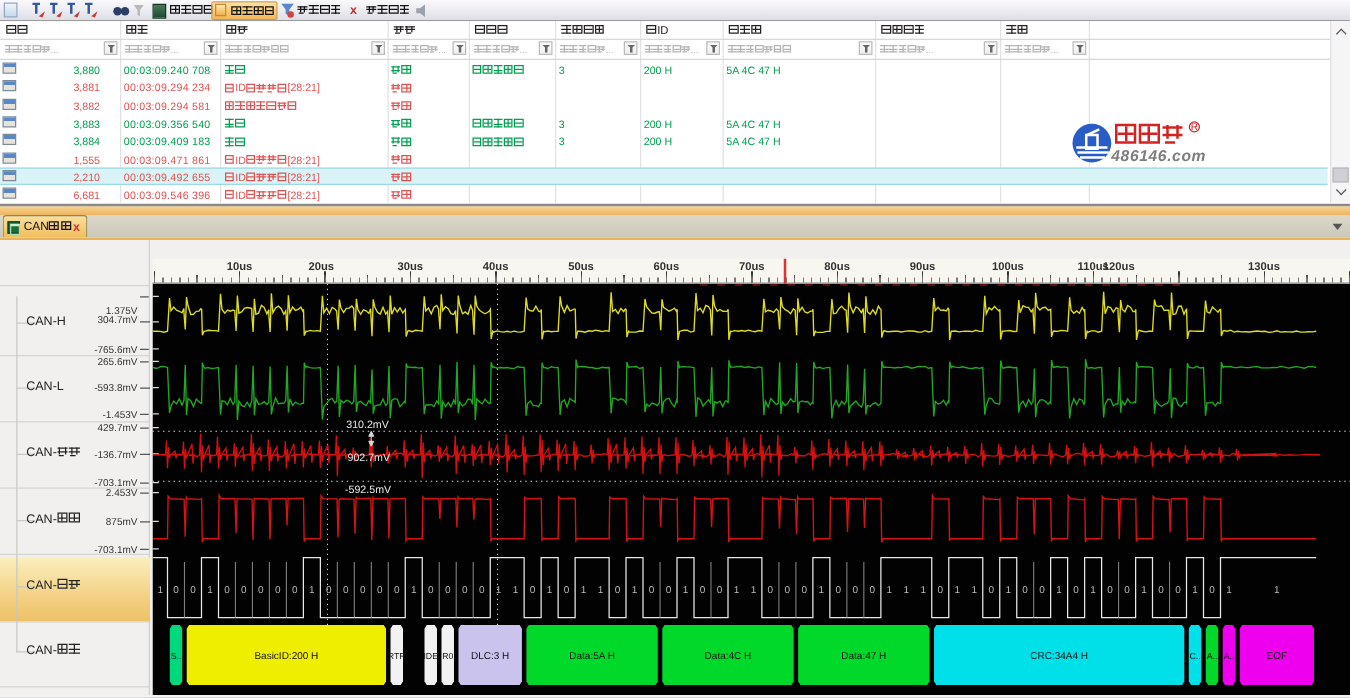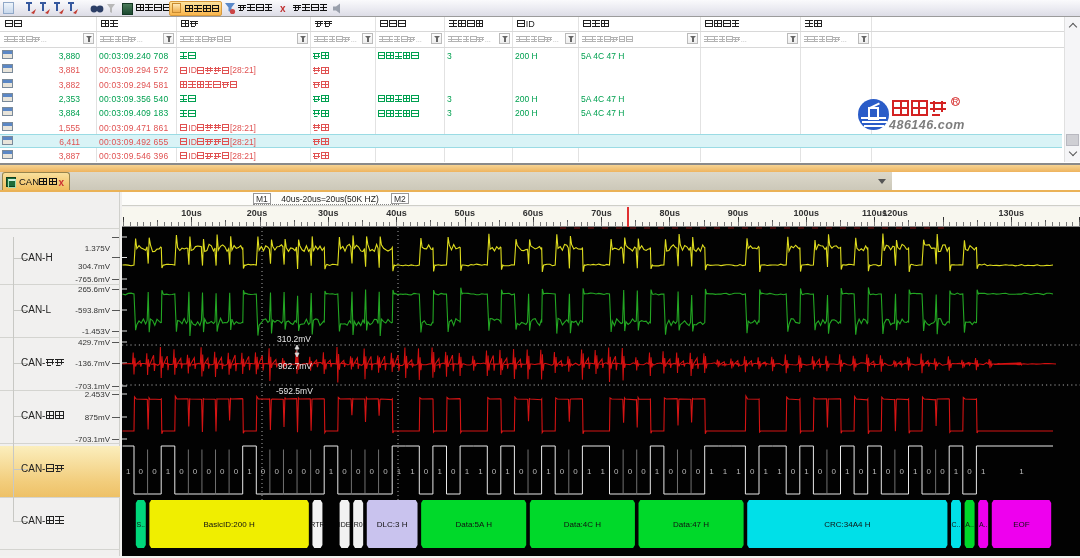--- a/index.html
+++ b/index.html
@@ -35,21 +35,21 @@
 .tg{color:#00a050}
 .tr{color:#e05252}
 
 #sb{position:absolute;left:1064px;top:17px;width:16px;height:145px;background:#f5f5f7;border-left:1px solid #e0e0e0}
 #sb .ar{position:absolute;left:5px;width:6px;height:6px}
 #sb .up{top:7px;border-left:1.5px solid #555;border-top:1.5px solid #555;transform:rotate(45deg)}
 #sb .dn{bottom:7px;border-right:1.5px solid #555;border-bottom:1.5px solid #555;transform:rotate(45deg)}
 #sb .th{position:absolute;left:1px;bottom:16px;width:13px;height:12px;background:#cfcfd4;border:1px solid #b8b8c0}
 
 #spl{position:absolute;left:0;top:163px;width:1080px;height:9px;background:linear-gradient(#f6d393,#eeb45e);border-top:2px solid #8a8a8a}
-#tabs{position:absolute;left:0;top:172px;width:892px;height:18px;background:linear-gradient(#dcd8ca,#ccc8b9)}
+#tabs{position:absolute;left:0;top:172px;width:1080px;height:18px;background:linear-gradient(#dcd8ca,#ccc8b9)}
 #tab1{position:absolute;left:2px;top:0;width:68px;height:18px;background:linear-gradient(#f9e09c,#f0bd5e);border:1px solid #97854e;border-bottom:none;border-radius:3px 3px 0 0;font-size:9.5px;color:#111;line-height:17px}
 #tab1 .tic{position:absolute;left:3px;top:3.5px;width:10px;height:10px;background:#1c6c38;border:1px solid #0f4020}
 #tab1 .tic::after{content:"";position:absolute;left:1px;top:1px;width:6px;height:6px;border:1px solid #9fdcb2;border-top:2px solid #cfeeda}
 #tab1 .x{position:absolute;right:5px;top:1px;color:#c33;font-weight:bold;font-size:10px}
 #tabs .dd{position:absolute;right:6px;top:7px;border-left:4px solid transparent;border-right:4px solid transparent;border-top:5px solid #555}
 
 #wv{position:absolute;left:0;top:190px;width:1080px;height:368px;background:#f1f0ee}
 #wv .topline{position:absolute;left:0;top:0;width:1080px;height:2px;background:#eab257}
 #side{position:absolute;left:0;top:2px;width:120px;height:366px;background:#f1f0ef;border-right:1px solid #d0d0cc}
 .sdiv{position:absolute;left:0;width:120px;height:1px;background:#d4d4d0}
@@ -168,32 +168,32 @@
     <span class="ct tg" style="left:99px;top:34px;letter-spacing:.2px">00:03:09.240 708</span>
     <span class="ct tg" style="left:180px;top:34px"><i class="k ka"></i><i class="k kb"></i></span>
     <span class="ct tg" style="left:313px;top:34px"><i class="k kd"></i><i class="k kc"></i></span>
     <span class="ct tg" style="left:378px;top:34px"><i class="k kb"></i><i class="k kc"></i><i class="k ka"></i><i class="k kc"></i><i class="k kb"></i></span>
     <span class="ct tg" style="left:447px;top:34px">3</span>
     <span class="ct tg" style="left:515px;top:34px">200 H</span>
     <span class="ct tg" style="left:581px;top:34px">5A 4C 47 H</span>
 <div class="rowbg" style="top:45.3px"></div>
     <div class="ric" style="top:47.3px"></div>
     <span class="ct tr" style="left:38px;top:48.3px;width:42px;text-align:right">3,881</span>
-    <span class="ct tr" style="left:99px;top:48.3px;letter-spacing:.2px">00:03:09.294 572</span>
+    <span class="ct tr" style="left:99px;top:48.3px;letter-spacing:.2px">00:03:09.294 234</span>
     <span class="ct tr" style="left:180px;top:48.3px"><i class="k kb"></i>ID<i class="k kb"></i><i class="k kd"></i><i class="k kd"></i><i class="k kb"></i>[28:21]</span>
     <span class="ct tr" style="left:313px;top:48.3px"><i class="k kd"></i><i class="k kc"></i></span>
 <div class="rowbg" style="top:59.6px"></div>
     <div class="ric" style="top:61.6px"></div>
     <span class="ct tr" style="left:38px;top:62.6px;width:42px;text-align:right">3,882</span>
     <span class="ct tr" style="left:99px;top:62.6px;letter-spacing:.2px">00:03:09.294 581</span>
     <span class="ct tr" style="left:180px;top:62.6px"><i class="k kc"></i><i class="k ka"></i><i class="k kc"></i><i class="k ka"></i><i class="k kb"></i><i class="k kd"></i><i class="k kb"></i></span>
     <span class="ct tr" style="left:313px;top:62.6px"><i class="k kd"></i><i class="k kc"></i></span>
 <div class="rowbg" style="top:73.9px"></div>
     <div class="ric" style="top:75.9px"></div>
-    <span class="ct tg" style="left:38px;top:76.9px;width:42px;text-align:right">2,353</span>
+    <span class="ct tg" style="left:38px;top:76.9px;width:42px;text-align:right">3,883</span>
     <span class="ct tg" style="left:99px;top:76.9px;letter-spacing:.2px">00:03:09.356 540</span>
     <span class="ct tg" style="left:180px;top:76.9px"><i class="k ka"></i><i class="k kb"></i></span>
     <span class="ct tg" style="left:313px;top:76.9px"><i class="k kd"></i><i class="k kc"></i></span>
     <span class="ct tg" style="left:378px;top:76.9px"><i class="k kb"></i><i class="k kc"></i><i class="k ka"></i><i class="k kc"></i><i class="k kb"></i></span>
     <span class="ct tg" style="left:447px;top:76.9px">3</span>
     <span class="ct tg" style="left:515px;top:76.9px">200 H</span>
     <span class="ct tg" style="left:581px;top:76.9px">5A 4C 47 H</span>
 <div class="rowbg" style="top:88.2px"></div>
     <div class="ric" style="top:90.2px"></div>
     <span class="ct tg" style="left:38px;top:91.2px;width:42px;text-align:right">3,884</span>
@@ -205,49 +205,43 @@
     <span class="ct tg" style="left:515px;top:91.2px">200 H</span>
     <span class="ct tg" style="left:581px;top:91.2px">5A 4C 47 H</span>
 <div class="rowbg" style="top:102.5px"></div>
     <div class="ric" style="top:104.5px"></div>
     <span class="ct tr" style="left:38px;top:105.5px;width:42px;text-align:right">1,555</span>
     <span class="ct tr" style="left:99px;top:105.5px;letter-spacing:.2px">00:03:09.471 861</span>
     <span class="ct tr" style="left:180px;top:105.5px"><i class="k kb"></i>ID<i class="k kb"></i><i class="k kd"></i><i class="k kd"></i><i class="k kb"></i>[28:21]</span>
     <span class="ct tr" style="left:313px;top:105.5px"><i class="k kd"></i><i class="k kc"></i></span>
 <div class="rowbg sel" style="top:116.8px"></div>
     <div class="ric" style="top:118.8px"></div>
-    <span class="ct tr" style="left:38px;top:119.8px;width:42px;text-align:right">6,411</span>
+    <span class="ct tr" style="left:38px;top:119.8px;width:42px;text-align:right">2,210</span>
     <span class="ct tr" style="left:99px;top:119.8px;letter-spacing:.2px">00:03:09.492 655</span>
     <span class="ct tr" style="left:180px;top:119.8px"><i class="k kb"></i>ID<i class="k kb"></i><i class="k kd"></i><i class="k kd"></i><i class="k kb"></i>[28:21]</span>
     <span class="ct tr" style="left:313px;top:119.8px"><i class="k kd"></i><i class="k kc"></i></span>
 <div class="rowbg" style="top:131.1px"></div>
     <div class="ric" style="top:133.1px"></div>
-    <span class="ct tr" style="left:38px;top:134.1px;width:42px;text-align:right">3,887</span>
+    <span class="ct tr" style="left:38px;top:134.1px;width:42px;text-align:right">6,681</span>
     <span class="ct tr" style="left:99px;top:134.1px;letter-spacing:.2px">00:03:09.546 396</span>
     <span class="ct tr" style="left:180px;top:134.1px"><i class="k kb"></i>ID<i class="k kb"></i><i class="k kd"></i><i class="k kd"></i><i class="k kb"></i>[28:21]</span>
     <span class="ct tr" style="left:313px;top:134.1px"><i class="k kd"></i><i class="k kc"></i></span>
 </div>
 <div id="sb">
     <span class="ar up"></span>
     <span class="ar dn"></span>
     <span class="th"></span>
   </div>
 <div id="spl"></div>
 <div id="tabs">
   <div id="tab1"><span class="tic"></span><span style="margin-left:16px">CAN<i class="k kc"></i><i class="k kc"></i></span><span class="x">x</span></div>
   <span class="dd"></span>
 </div>
 <div id="wv">
   <div class="topline"></div>
-  <div id="mstrip">
-    <span class="mbox" style="left:131px">M1</span>
-    <span id="mtext">40us-20us=20us(50K HZ)</span>
-    <span class="mbox" style="left:269px">M2</span>
-    <span id="munder"></span>
-  </div>
   <div id="ruler">
       <span class="rlb" style="left:55.6px">10us</span>
       <span class="rlb" style="left:121px">20us</span>
       <span class="rlb" style="left:192.2px">30us</span>
       <span class="rlb" style="left:260.5px">40us</span>
       <span class="rlb" style="left:328.8px">50us</span>
       <span class="rlb" style="left:397.1px">60us</span>
       <span class="rlb" style="left:465.4px">70us</span>
       <span class="rlb" style="left:533.7px">80us</span>
       <span class="rlb" style="left:602px">90us</span>
@@ -265,21 +259,21 @@
 <div class="sdiv" style="top:198px"></div>
 <div class="sdiv" style="top:251px"></div>
 <div class="sdiv" style="top:305px"></div>
 <div class="sdiv" style="top:357px"></div>
 <div class="sdiv" style="top:36px"></div>
 <div class="tree"></div>
 <div class="stub" style="top:65.5px"></div>
 <span class="chn" style="top:60px">CAN-H</span>
 <span class="val" style="top:52px">1.375V</span>
       <span class="dash" style="top:44.5px"></span>
-<span class="val" style="top:70px">304.7mV</span>
+<span class="val" style="top:59px">304.7mV</span>
       <span class="dash dl" style="top:65px"></span>
 <span class="val" style="top:82.5px">-765.6mV</span>
       <span class="dash" style="top:86.5px"></span>
 <div class="stub" style="top:117.5px"></div>
 <span class="chn" style="top:112px">CAN-L</span>
 <span class="val" style="top:92.5px">265.6mV</span>
       <span class="dash" style="top:96.5px"></span>
 <span class="val" style="top:113.5px">-593.8mV</span>
       <span class="dash dl" style="top:117.5px"></span>
 <span class="val" style="top:134.5px">-1.453V</span>

